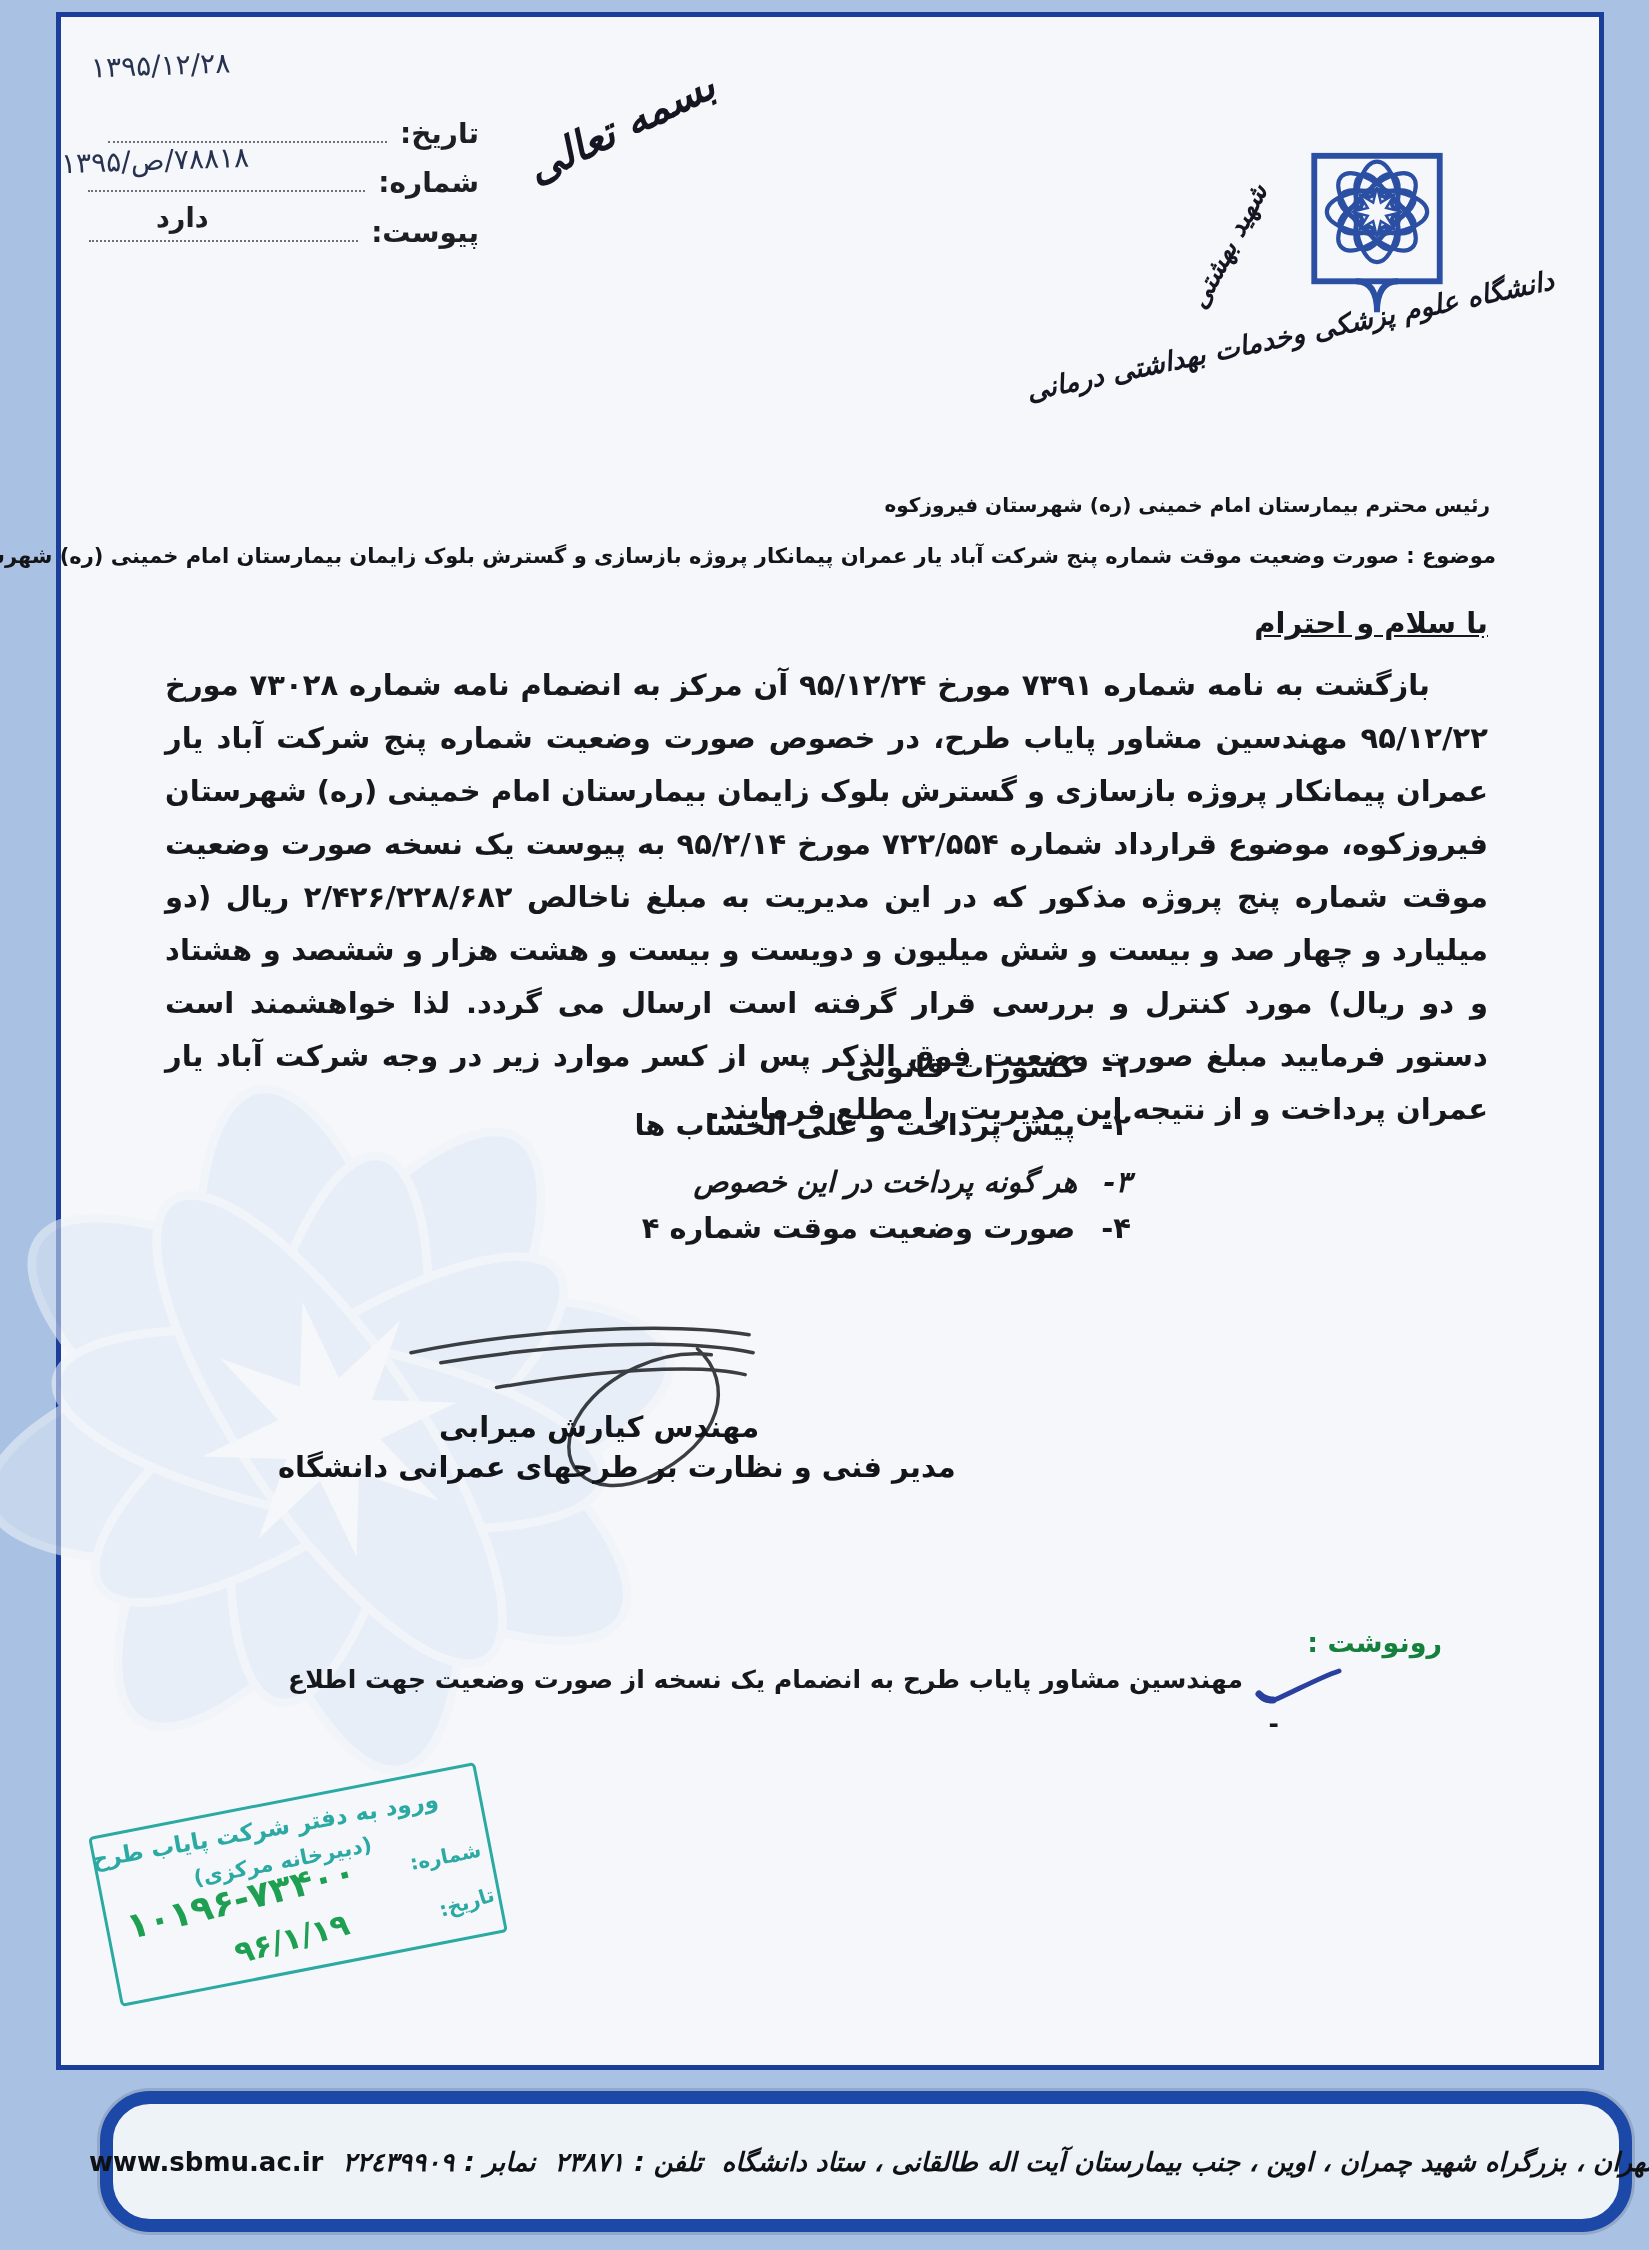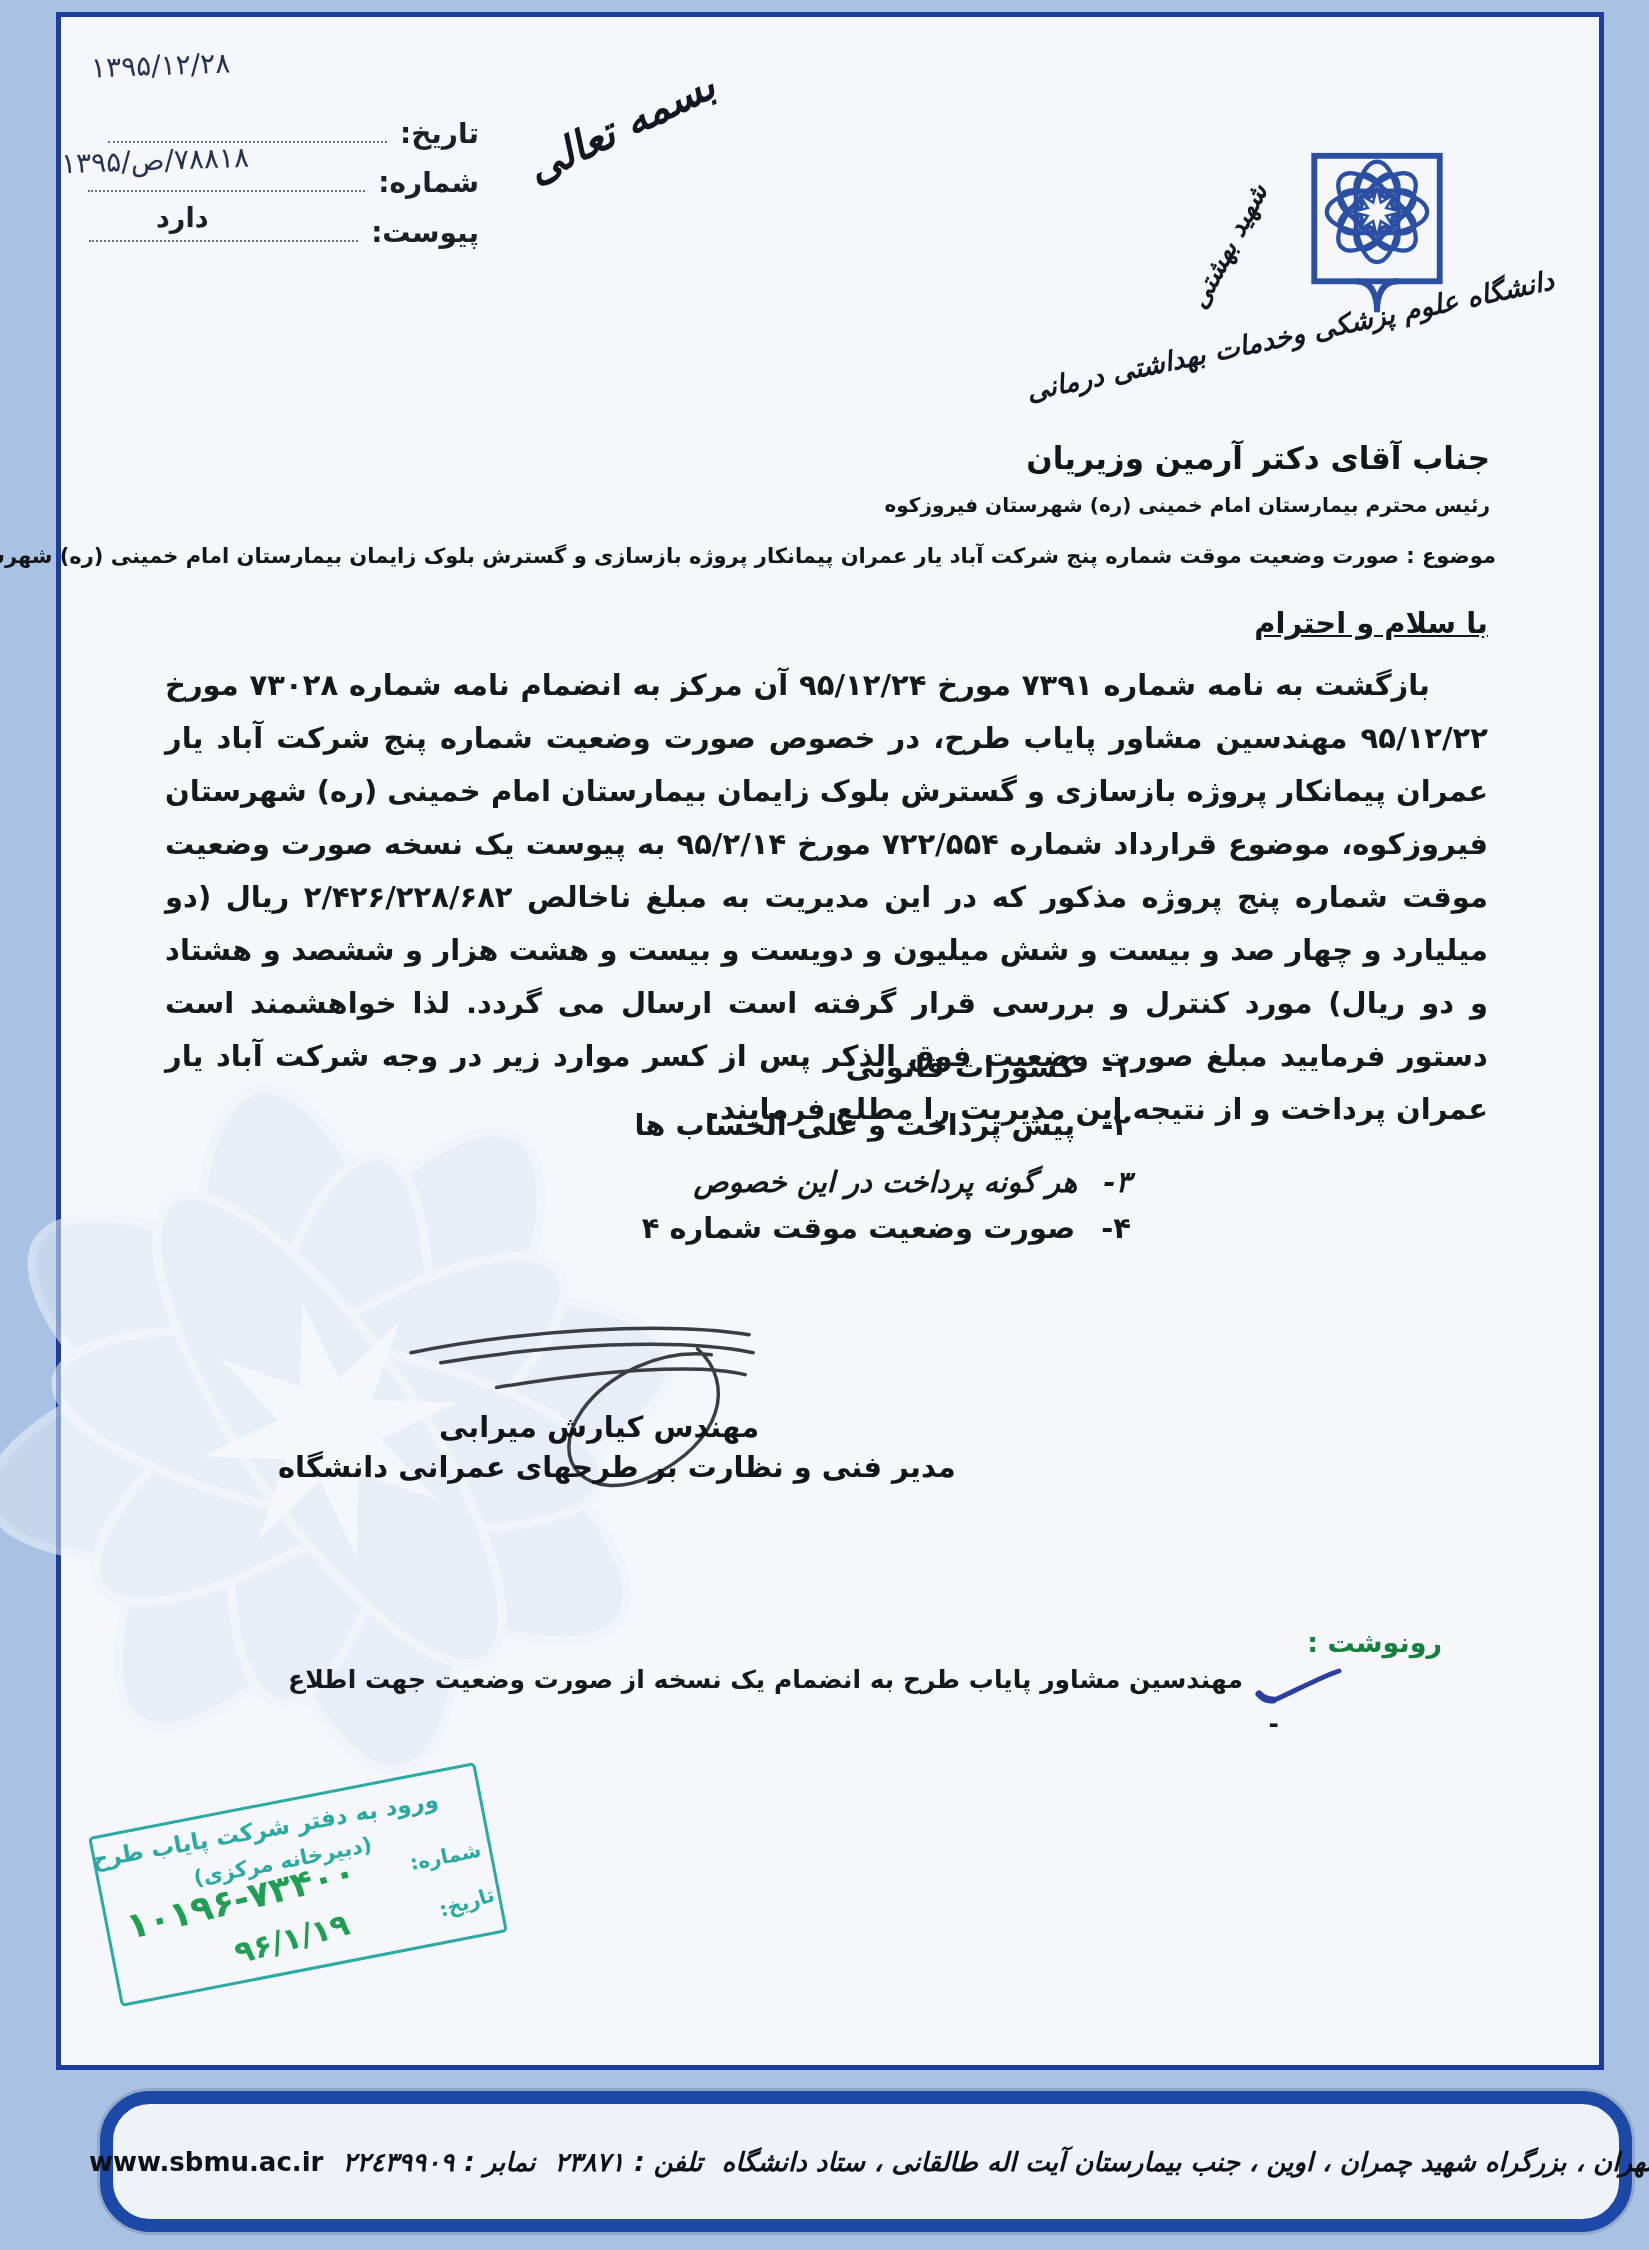--- a/index.html
+++ b/index.html
@@ -137,21 +137,20 @@
         <ellipse cx="110" cy="125" rx="20" ry="48" transform="rotate(112.5 110 125)"></ellipse>
         <ellipse cx="110" cy="125" rx="20" ry="48" transform="rotate(157.5 110 125)"></ellipse>
       </g>
       <polygon fill="#f5f7fa" stroke="#2b4fa2" stroke-width="3" points="140,125 121,129.6 131.2,146.2 114.6,136.1 110,155 105.4,136.1 88.8,146.2 98.9,129.6 80,125 98.9,120.4 88.8,103.8 105.4,113.9 110,95 114.6,113.9 131.2,103.8 121,120.4"></polygon>
     </svg>
 
     <div class="abs rtl calli" style="left:1099px;top:214px;font-size:26px;transform:rotate(-62deg);">شهید بهشتی</div>
 
     <div class="abs rtl calli" style="left:960px;top:303px;font-size:27px;transform:rotate(-12deg);">دانشگاه علوم پزشکی وخدمات بهداشتی درمانی</div>
 
-    <div class="abs rtl recipient1" style="right:109px;top:423px;">جناب آقای دکتر آرمین وزیریان</div>
     <div class="abs rtl recipient2" style="right:109px;top:476px;">رئیس محترم بیمارستان امام خمینی (ره) شهرستان فیروزکوه</div>
     <div class="abs rtl subject" style="right:103px;top:527px;">موضوع : صورت وضعیت موقت شماره پنج شرکت آباد یار عمران پیمانکار پروژه بازسازی و گسترش بلوک زایمان بیمارستان امام خمینی (ره) شهرستان فیروزکوه</div>
 
     <div class="abs rtl salutation" style="right:111px;top:589px;text-decoration:underline;">با سلام و احترام</div>
 
     <div class="abs rtl bodytext" style="right:111px;top:642px;width:1323px;">بازگشت به نامه شماره ۷۳۹۱ مورخ ۹۵/۱۲/۲۴ آن مرکز به انضمام نامه شماره ۷۳۰۲۸ مورخ ۹۵/۱۲/۲۲ مهندسین مشاور پایاب طرح، در خصوص صورت وضعیت شماره پنج شرکت آباد یار عمران پیمانکار پروژه بازسازی و گسترش بلوک زایمان بیمارستان امام خمینی (ره) شهرستان فیروزکوه، موضوع قرارداد شماره ۷۲۲/۵۵۴ مورخ ۹۵/۲/۱۴ به پیوست یک نسخه صورت وضعیت موقت شماره پنج پروژه مذکور که در این مدیریت به مبلغ ناخالص ۲/۴۲۶/۲۲۸/۶۸۲ ریال (دو میلیارد و چهار صد و بیست و شش میلیون و دویست و بیست و هشت هزار و ششصد و هشتاد و دو ریال) مورد کنترل و بررسی قرار گرفته است ارسال می گردد. لذا خواهشمند است دستور فرمایید مبلغ صورت وضعیت فوق الذکر پس از کسر موارد زیر در وجه شرکت آباد یار عمران پرداخت و از نتیجه این مدیریت را مطلع فرمایند.</div>
 
     <div class="abs rtl listrow" style="right:468px;top:1033px;">
       <span class="num">۱-</span><span>کسورات قانونی</span>
     </div>

